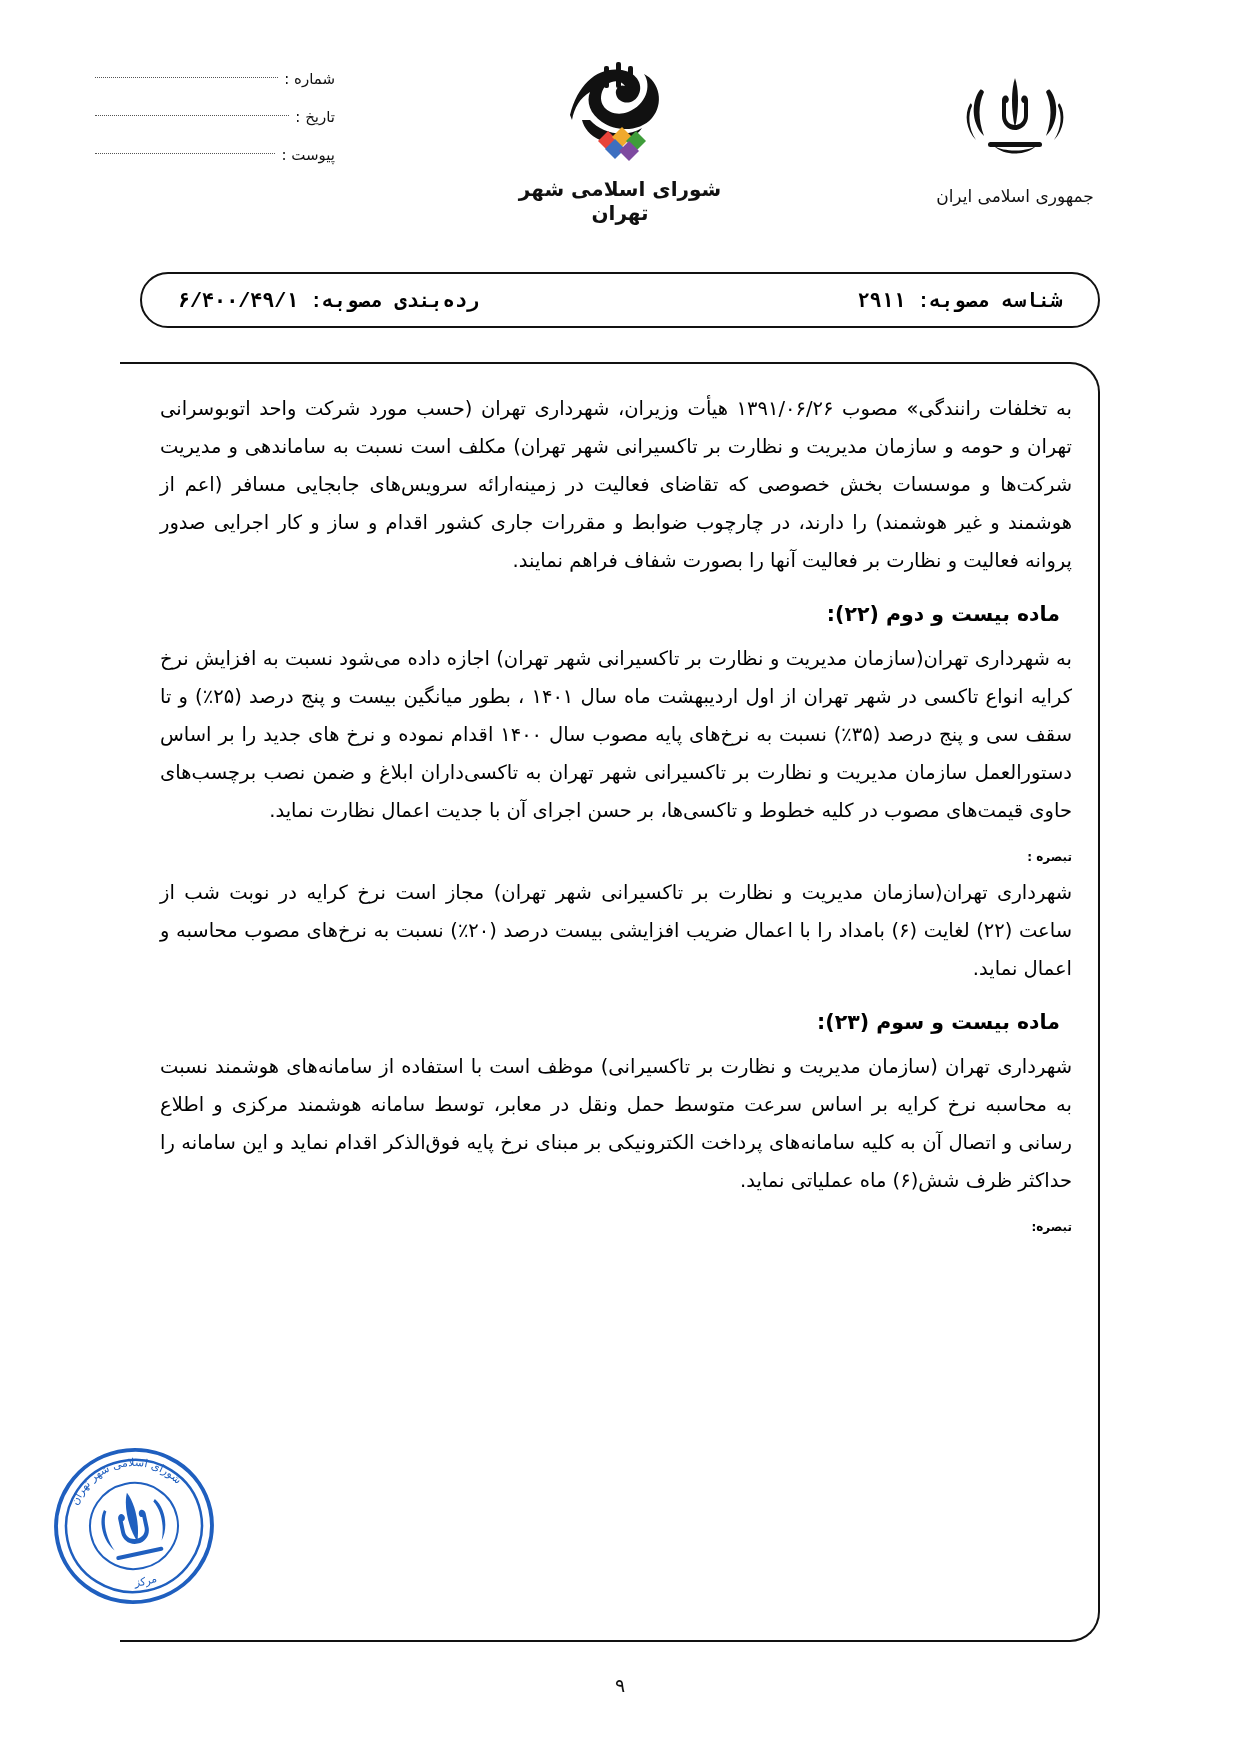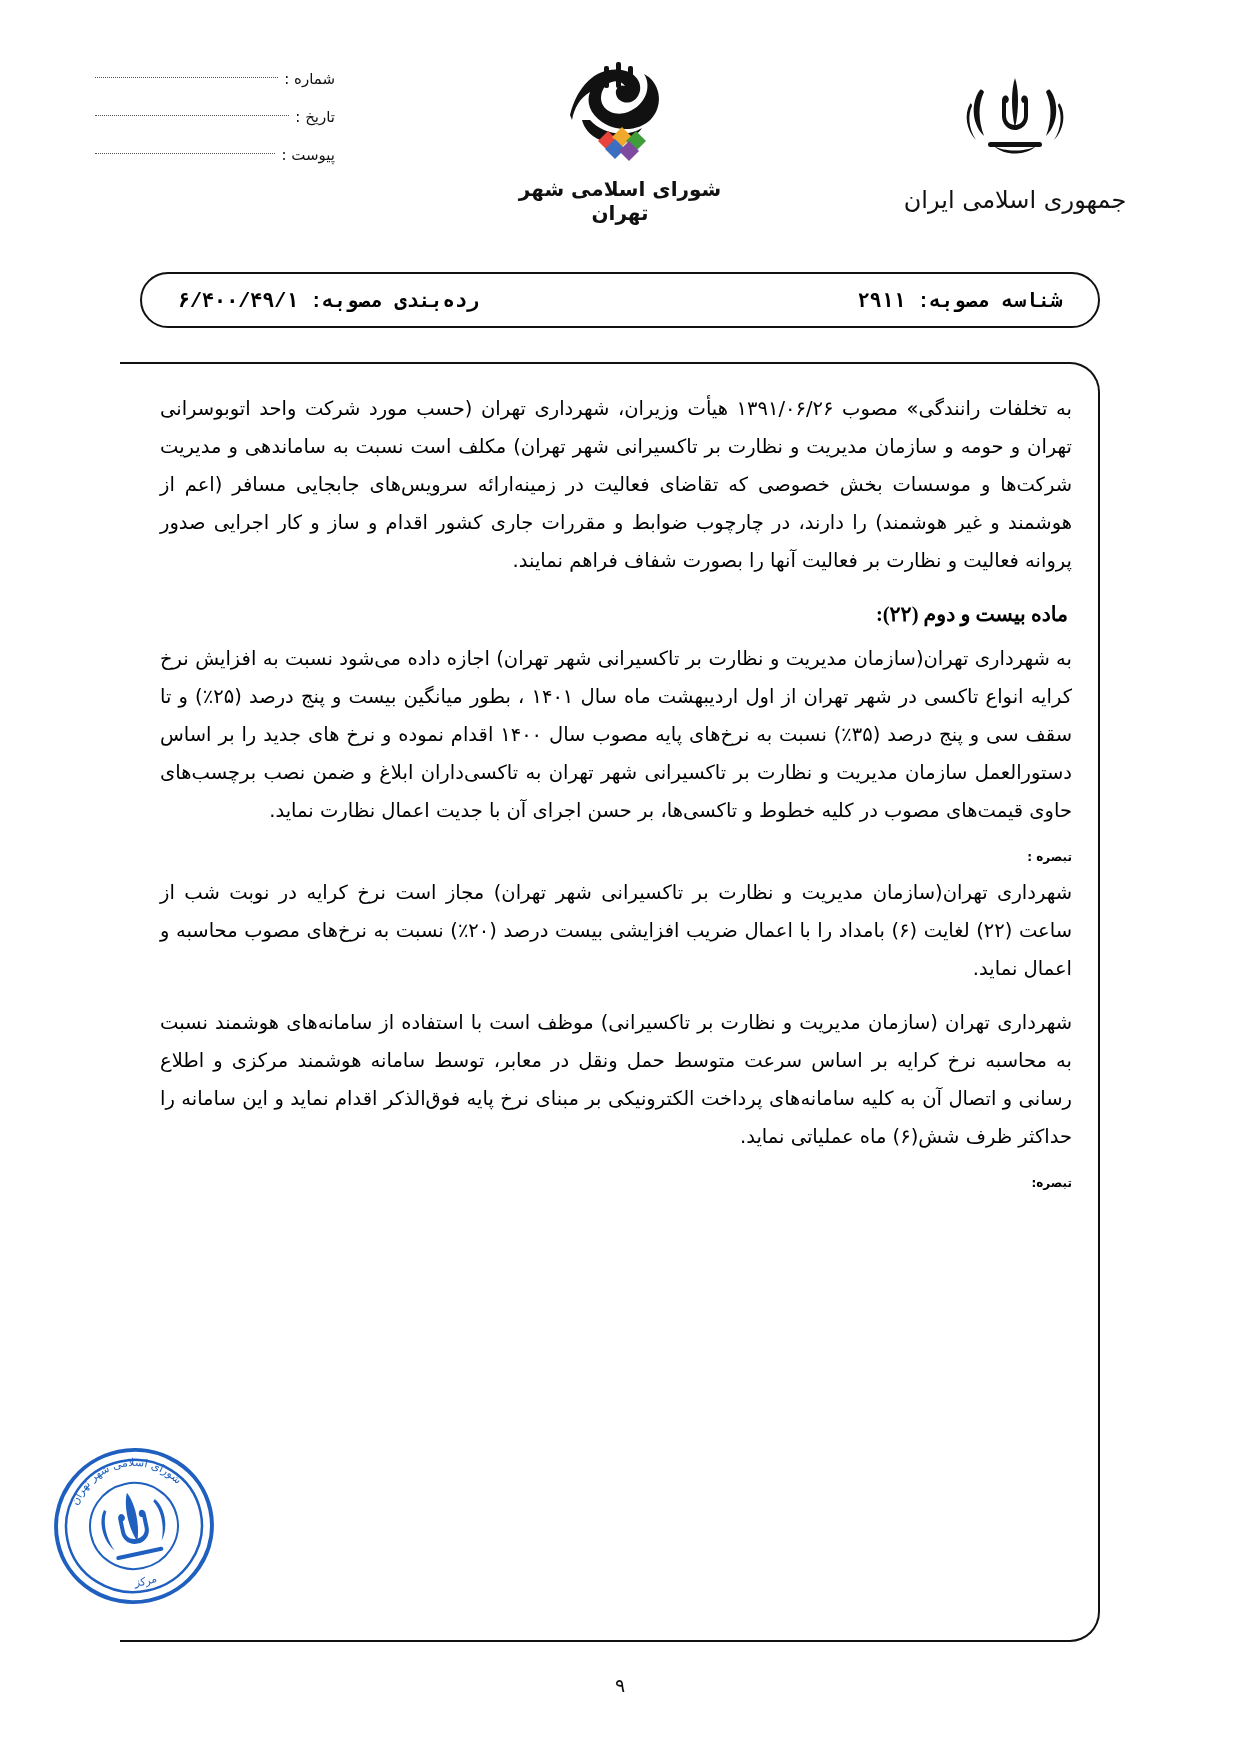--- a/index.html
+++ b/index.html
@@ -83,21 +83,21 @@
 
   
   .right-emblem {
     position: absolute;
     right: 110px;
     top: 30px;
     width: 230px;
     text-align: center;
   }
   .right-emblem .caption {
-    font-size: 24px;
+    font-size: 17px;
     color: #111;
     margin-top: 12px;
   }
 
   
   .id-bar {
     position: absolute;
     top: 272px;
     right: 140px;
     left: 140px;
@@ -159,23 +159,22 @@
     font-size: 21px;
     font-weight: bold;
     margin: 26px 0 22px 0;
     text-align: center;
     line-height: 1.7;
   }
 
   h3.article {
     font-size: 20.5px;
     font-weight: bold;
-    margin: 22px 4px 14px 0;
+    margin: 22px 12px 14px 0;
     text-align: right;
-    font-family: Liberation Serif, serif;
   }
 
   .note-label {
     font-size: 12px;
     font-weight: bold;
     margin: 20px 0 10px 0;
     text-align: right;
   }
 
   
@@ -286,20 +285,21 @@
 
 
     <h3 class="article">ماده بیست و دوم (۲۲):</h3>
 
     <p class="para">به شهرداری تهران(سازمان مدیریت و نظارت بر تاکسیرانی شهر تهران) اجازه داده می‌شود نسبت به افزایش نرخ کرایه انواع تاکسی در شهر تهران از اول اردیبهشت ماه سال ۱۴۰۱ ، بطور میانگین بیست و پنج درصد (۲۵٪) و تا سقف سی و پنج درصد (۳۵٪) نسبت به نرخ‌های پایه مصوب سال ۱۴۰۰ اقدام نموده و نرخ های جدید را بر اساس دستورالعمل سازمان مدیریت و نظارت بر تاکسیرانی شهر تهران به تاکسی‌داران ابلاغ و ضمن نصب برچسب‌های حاوی قیمت‌های مصوب در کلیه خطوط و تاکسی‌ها، بر حسن اجرای آن با جدیت اعمال نظارت نماید.</p>
 
     <div class="note-label">تبصره :</div>
 
     <p class="para">شهرداری تهران(سازمان مدیریت و نظارت بر تاکسیرانی شهر تهران) مجاز است نرخ کرایه در نوبت شب از ساعت (۲۲) لغایت (۶) بامداد را با اعمال ضریب افزایشی بیست درصد (۲۰٪) نسبت به نرخ‌های مصوب محاسبه و اعمال نماید.</p>
 
+    <h3 class="article">ماده بیست و سوم (۲۳):</h3>
 
     <p class="para">شهرداری تهران (سازمان مدیریت و نظارت بر تاکسیرانی) موظف است با استفاده از سامانه‌های هوشمند نسبت به محاسبه نرخ کرایه بر اساس سرعت متوسط حمل ونقل در معابر، توسط سامانه هوشمند مرکزی و اطلاع رسانی و اتصال آن به کلیه سامانه‌های پرداخت الکترونیکی بر مبنای نرخ پایه فوق‌الذکر اقدام نماید و این سامانه را حداکثر ظرف شش(۶) ماه عملیاتی نماید.</p>
 
     <div class="note-label">تبصره:</div>
 
   </div>
 
   <div class="stamp">
     <svg width="185" height="185" viewBox="0 0 185 185" xmlns="http://www.w3.org/2000/svg">
       <g transform="rotate(-12 92 92)">

